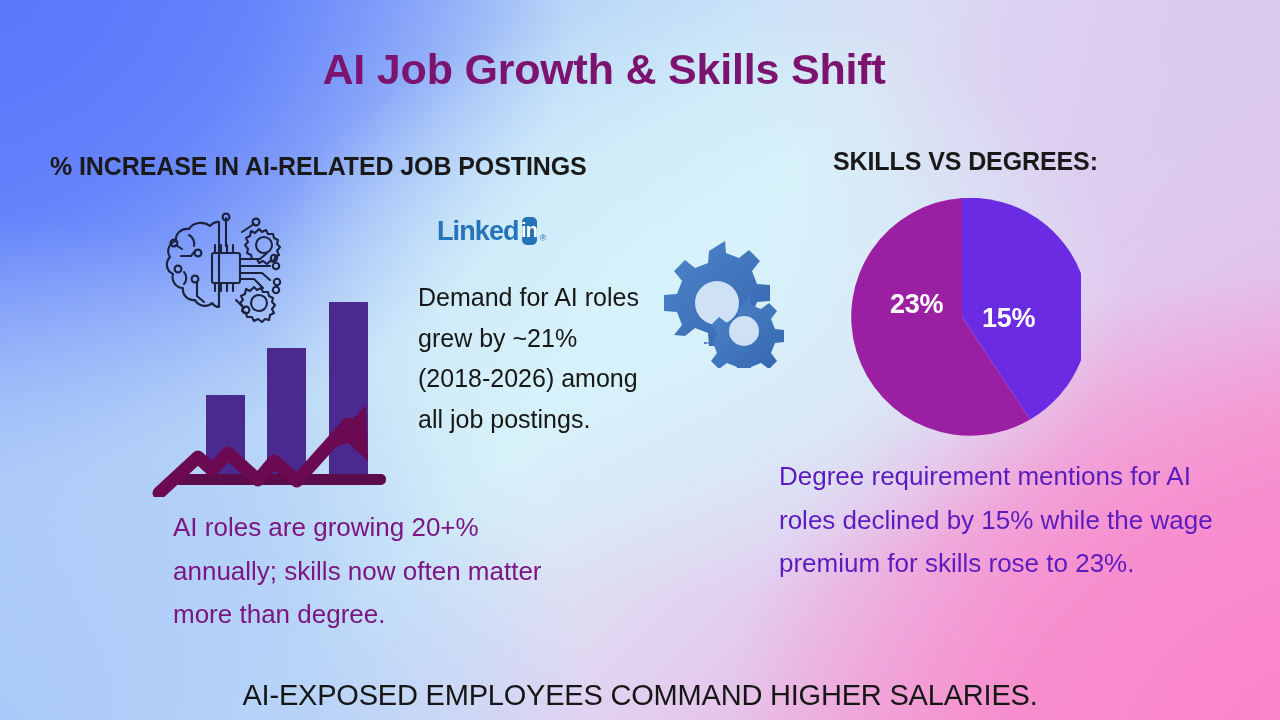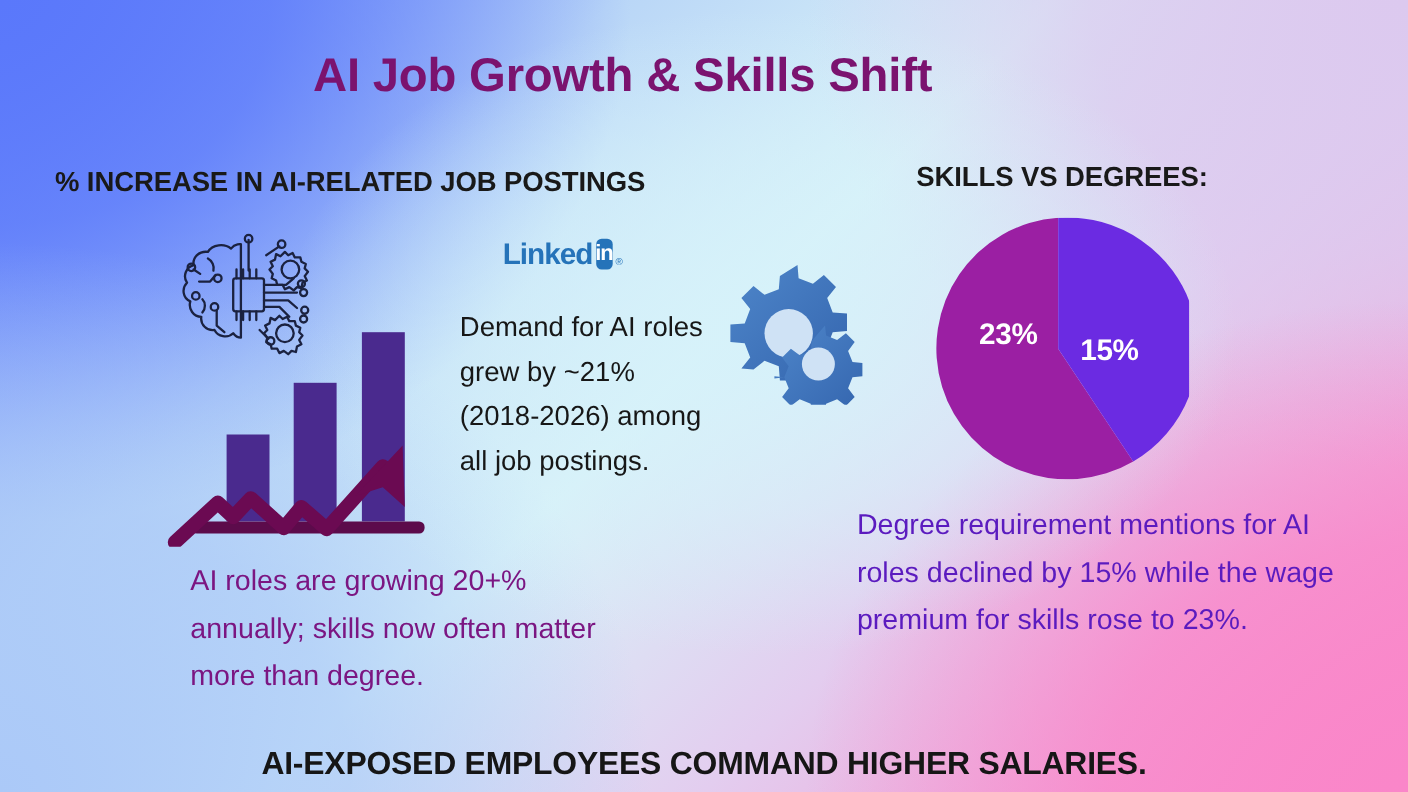--- a/index.html
+++ b/index.html
@@ -32,20 +32,21 @@
     position: absolute;
     top: 46px;
     left: 0;
     width: 1132px;
     text-align: center;
     font-size: 43px;
     font-weight: bold;
     color: #7B136F;
     letter-spacing: -0.2px;
     line-height: 1.1;
+    padding-left: 38px;
   }
 
   
   .section-heading {
     position: absolute;
     font-size: 25px;
     font-weight: bold;
     color: #191919;
     letter-spacing: -0.1px;
   }
@@ -64,21 +65,20 @@
 
   
   #linkedin-logo {
     position: absolute;
     left: 437px;
     top: 216px;
     height: 30px;
     display: flex;
     align-items: center;
     gap: 3px;
-    margin-left: 20px;
   }
   #linkedin-logo .word {
     font-size: 27px;
     font-weight: bold;
     color: #2573B9;
     letter-spacing: -0.9px;
     line-height: 1;
   }
   #linkedin-logo .badge {
     width: 15px;
@@ -161,21 +161,21 @@
   #pie-label-1 { left: 982px; top: 303px; }
 
   
   #bottom-banner {
     position: absolute;
     bottom: 8px;
     left: 0;
     width: 1280px;
     text-align: center;
     font-size: 29px;
-    font-weight: bold;
+    font-weight: normal;
     color: #161616;
     letter-spacing: -0.2px;
   }
 </style>
 </head>
 <body>
 
 <div id="canvas">
 
   <div class="main-title">AI Job Growth &amp; Skills Shift</div>

